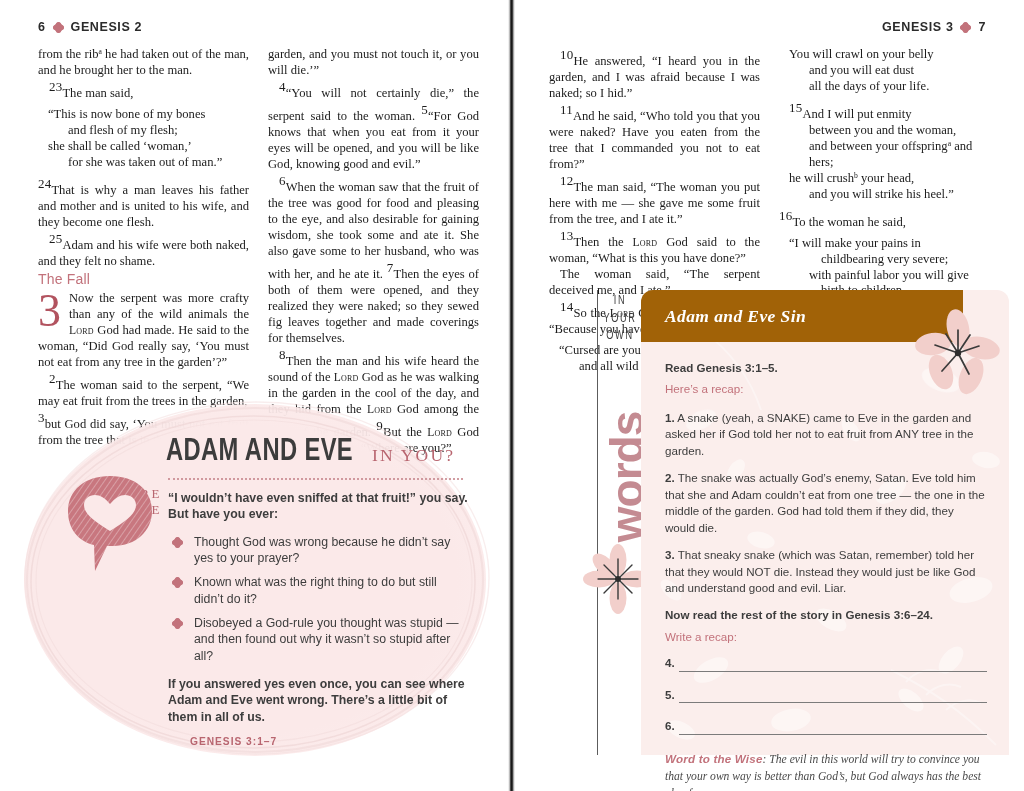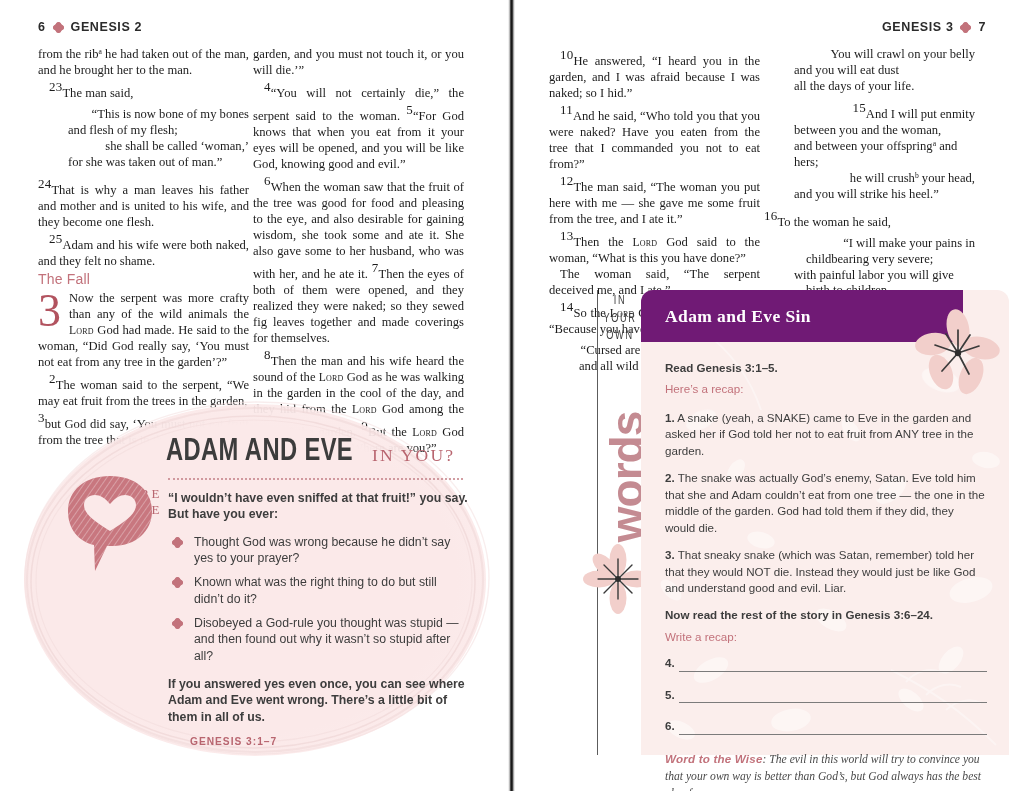--- a/index.html
+++ b/index.html
@@ -83,41 +83,41 @@
     width: 9px; height: 9px; top: 1px; left: 1px;
     transform: rotate(45deg);
     border-radius: 3px;
     background: #c2727b;
   }
 
   
   .cols {
     position: absolute;
     display: flex;
-    gap: 4px;
+    gap: 19px;
   }
   .col { width: 211px; }
 
   .bible {
     font-family: "Liberation Serif", serif;
     font-size: 12.6px;
     line-height: 1.265;
     color: #1c1c1c;
     text-align: justify;
     hyphens: auto;
   }
   .bible p { margin: 0; }
   .bible p.ind { text-indent: 11px; }
   .bible p.noind { text-indent: 0; }
   .poem {
     margin: 5px 0 5px 0;
     text-align: left;
     text-indent: 0;
   }
-  .poem .l1 { padding-left: 13px; text-indent: -3px; text-align: right; }
+  .poem .l1 { padding-left: 13px; text-indent: -3px; }
   .poem .l2 { padding-left: 30px; }
   .poem .l3 { padding-left: 42px; }
   .vn {
     font-size: 13px;
     vertical-align: 0.48em;
     font-weight: normal;
     letter-spacing: 0.2px;
   }
   .sc { font-variant: small-caps; font-size: 11.6px; letter-spacing: 0.2px; }
   .fnmark { font-size: 7.6px; vertical-align: 0.52em; }
@@ -316,26 +316,27 @@
     inset: 0;
     overflow: hidden;
     border-top-left-radius: 12px;
     opacity: 0.6;
   }
   .card-head {
     position: absolute;
     left: 0; top: 0;
     width: 322px;
     height: 52px;
-    background: #701a75;
+    background: #a16207;
     border-top-left-radius: 12px;
     border-bottom-right-radius: 2px;
     display: flex;
     align-items: center;
     padding-left: 24px;
+    font-style: italic;
   }
   .card-head-title {
     font-family: "Liberation Serif", serif;
     font-weight: bold;
     font-size: 17.5px;
     letter-spacing: 0.4px;
     color: #ffffff;
   }
   .card-body {
     position: absolute;

